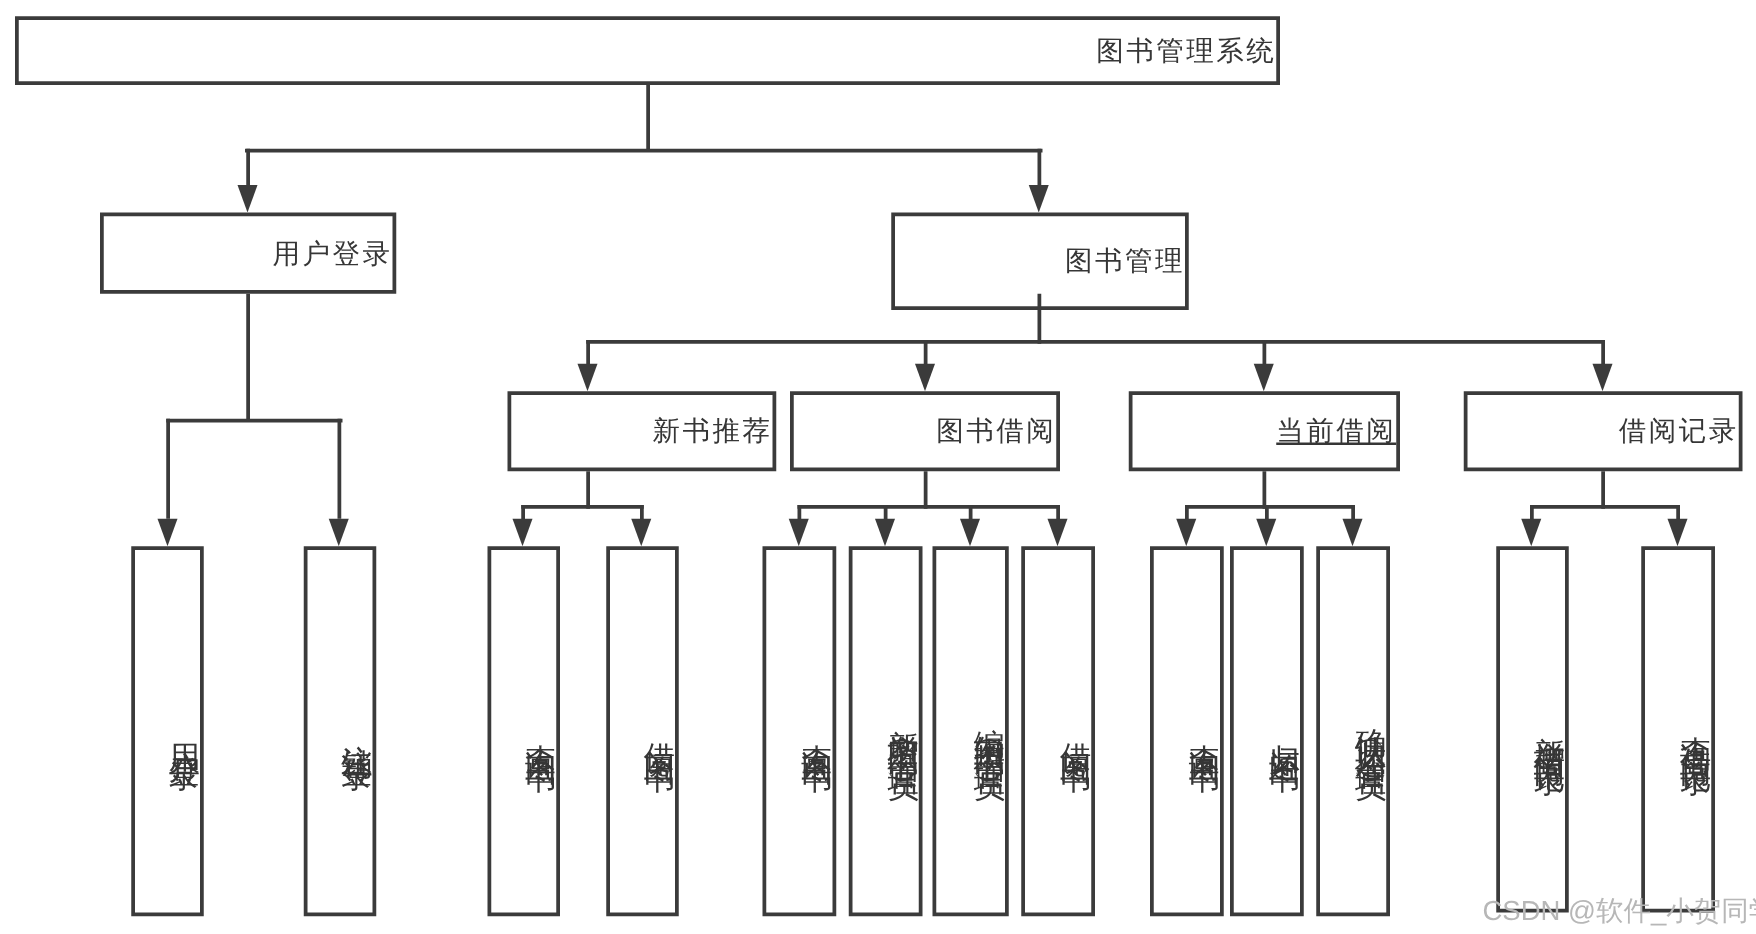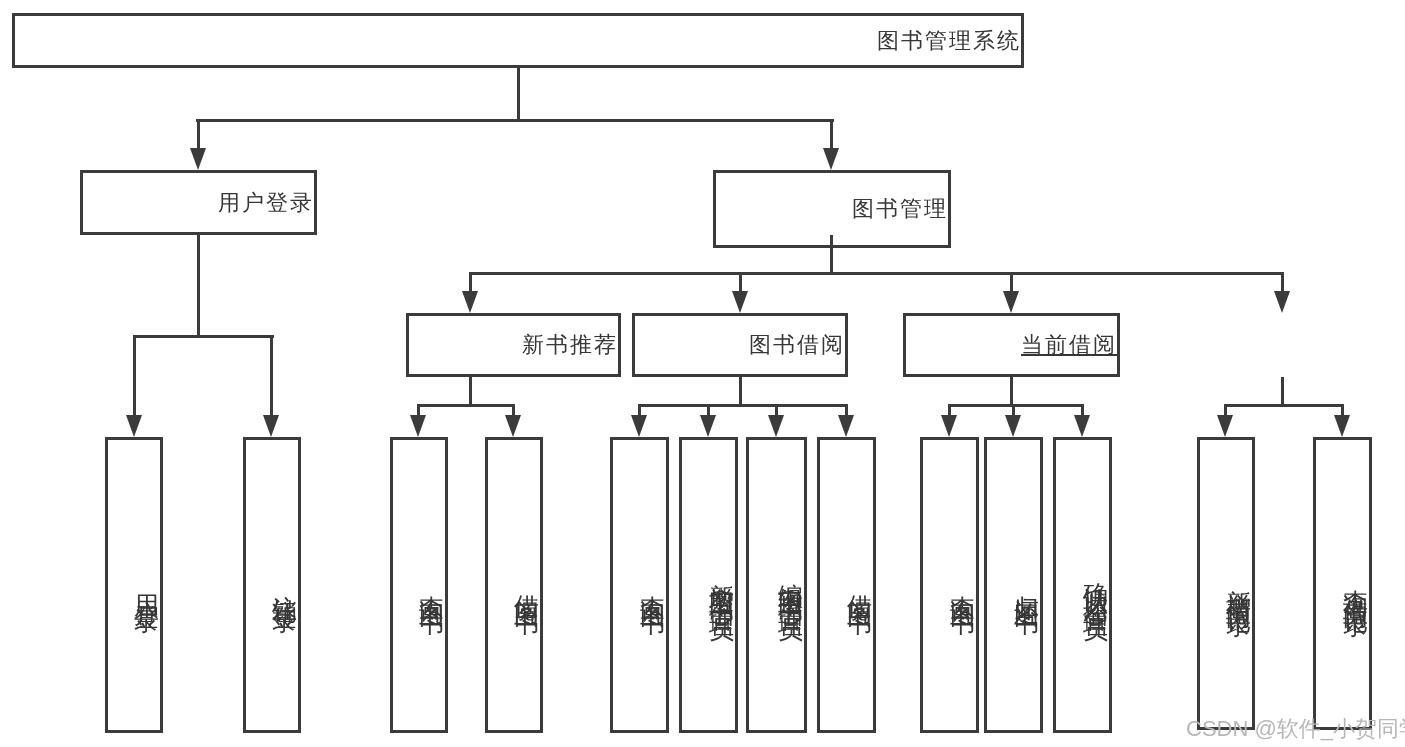--- a/index.html
+++ b/index.html
@@ -99,20 +99,23 @@
 
   <div class="box" style="left:363px; top:313px; width:215px; height:64px;margin-left:43px;">
     <span class="hlabel">新书推荐</span>
   </div>
   <div class="box" style="left:632px; top:313px; width:216px; height:64px;">
     <span class="hlabel">图书借阅</span>
   </div>
   <div class="box" style="left:903px; top:313px; width:217px; height:64px;text-decoration:underline;">
     <span class="hlabel">当前借阅</span>
   </div>
+  <div class="box" style="left:1171px; top:313px; width:223px; height:64px;">
+    <span class="hlabel">借阅记录</span>
+  </div>
 
   <div class="line" style="left:469px; top:377px; width:3px; height:30px;"></div>
   <div class="line" style="left:417px; top:404px; width:98px; height:3px;"></div>
   <div class="line" style="left:417px; top:404px; width:3px; height:14px;"></div>
   <div class="arrow" style="left:410px; top:415px;"></div>
   <div class="line" style="left:512px; top:404px; width:3px; height:14px;"></div>
   <div class="arrow" style="left:505px; top:415px;"></div>
 
   <div class="line" style="left:739px; top:377px; width:3px; height:30px;"></div>
   <div class="line" style="left:638px; top:404px; width:210px; height:3px;"></div>

